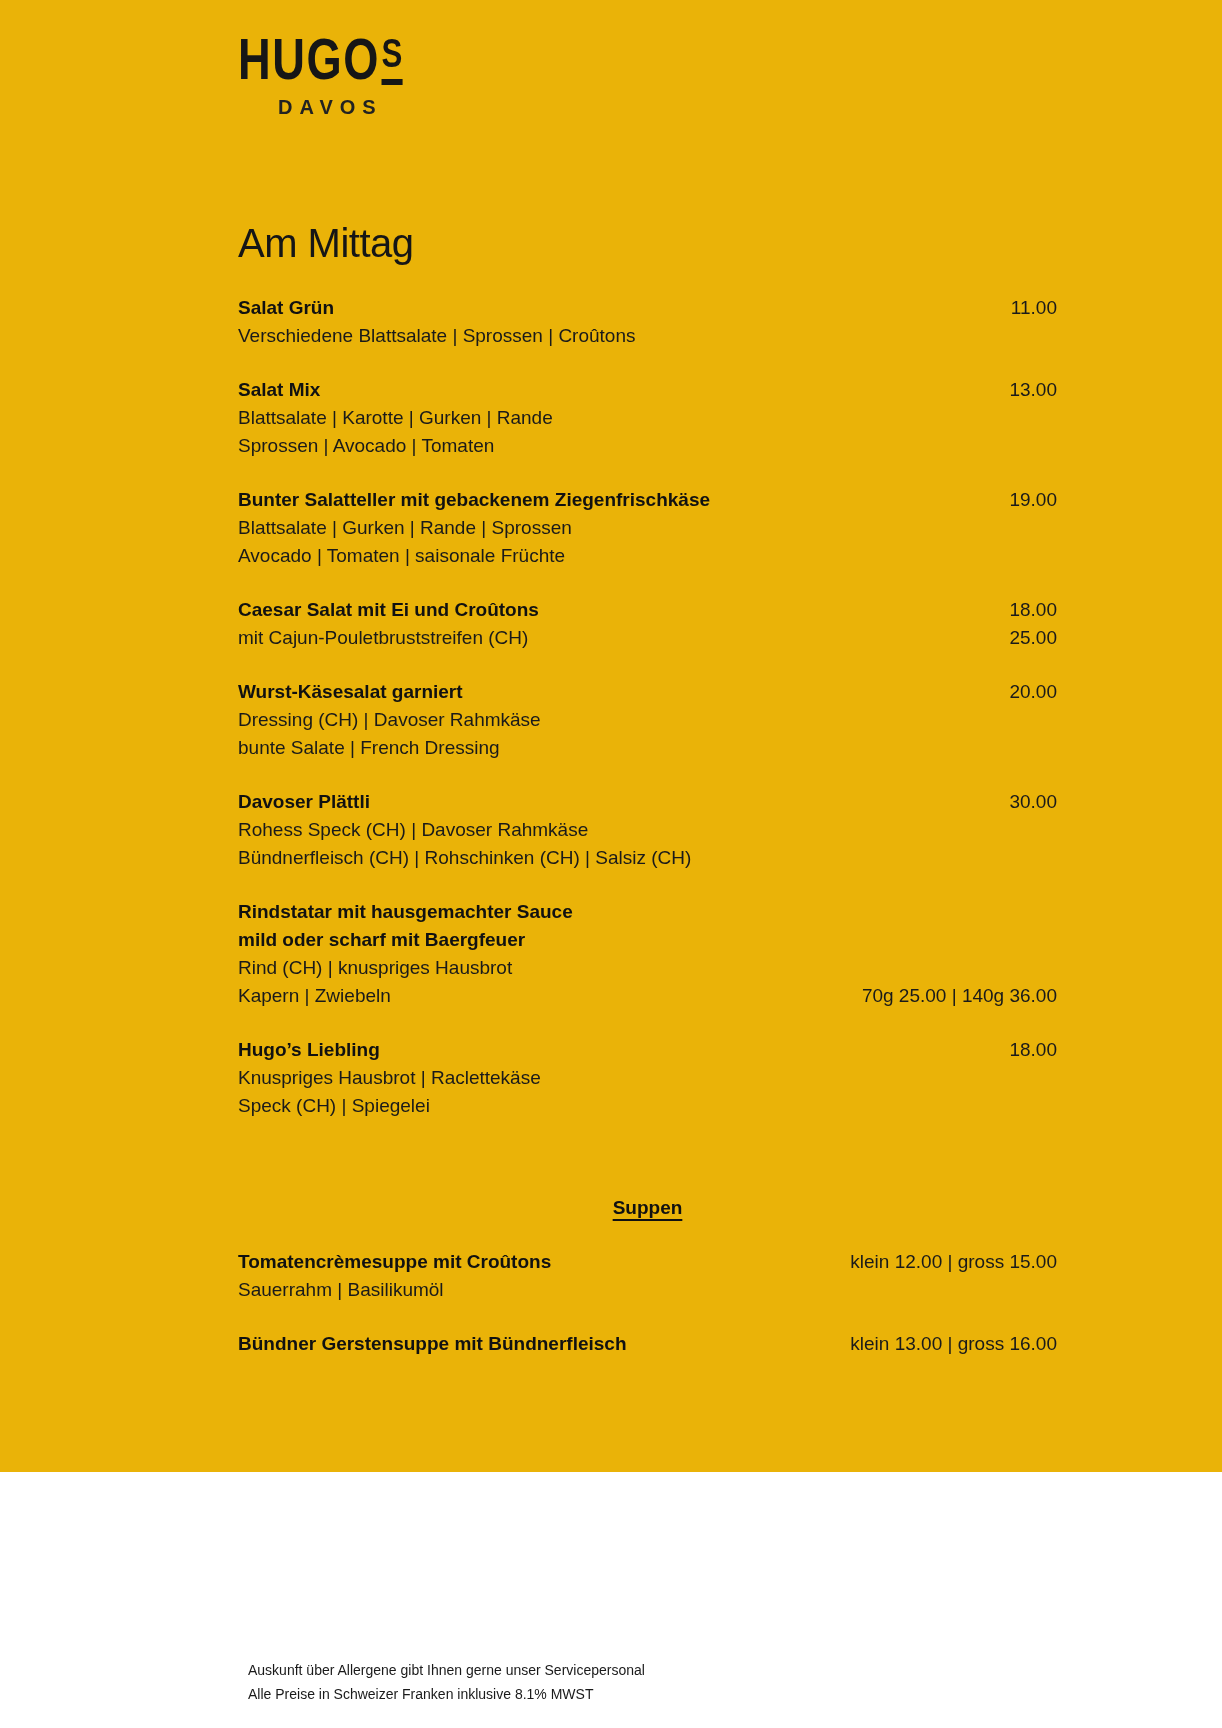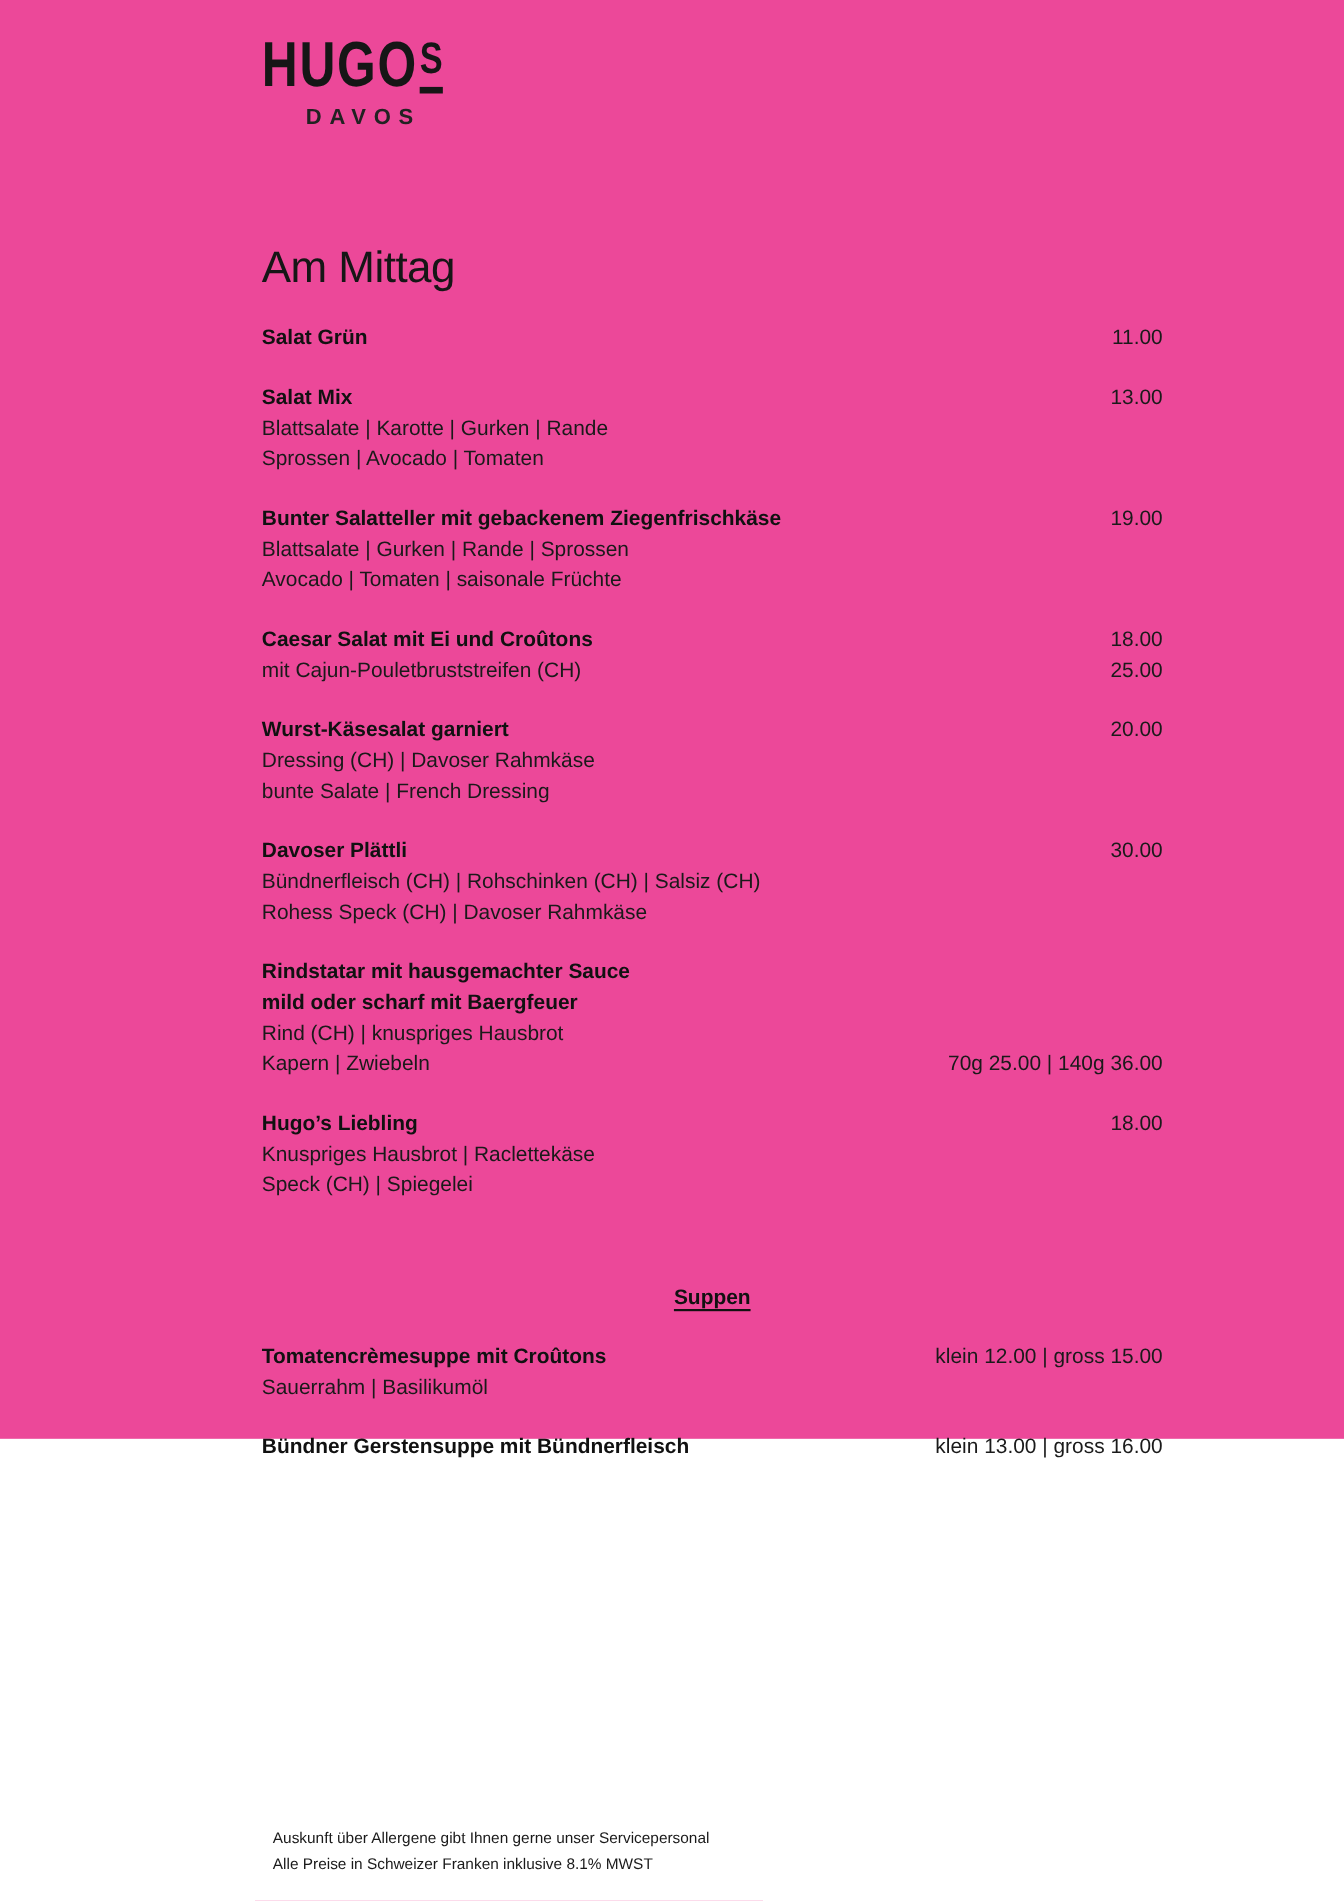--- a/index.html
+++ b/index.html
@@ -3,21 +3,21 @@
 <meta charset="utf-8">
 <style>
   html, body { margin: 0; padding: 0; }
   body {
     width: 1222px; height: 1728px;
     background: #ffffff;
     font-family: "Liberation Sans", "DejaVu Sans", sans-serif;
     color: #1a1a1a;
     overflow: hidden;
   }
-  .page { position: relative; width: 1222px; height: 1308px; background: #ec4899; }
+  .page { position: relative; width: 1222px; height: 1472px; background: #eab308; }
   .content { position: absolute; left: 238px; width: 819px; top: 0; }
 
   
   .logo { margin-top: 30px; }
   .logo-main {
     display: inline-flex; align-items: flex-start;
     transform: scaleX(0.78); transform-origin: left top;
     color: #161616;
   }
   .logo-word { font-size: 58px; line-height: 1; font-weight: 700; letter-spacing: 2px; }
@@ -79,20 +79,23 @@
 
     <div class="page-title">Am Mittag</div>
 
     <div>
         <section class="menu-section">
           <div class="menu-item">
             <div class="item-row">
               <span class="item-text bold">Salat Grün</span>
               <span class="item-price">11.00</span>
             </div>
+            <div class="item-row">
+              <span class="item-text">Verschiedene Blattsalate | Sprossen | Croûtons</span>
+            </div>
           </div>
           <div class="menu-item">
             <div class="item-row">
               <span class="item-text bold">Salat Mix</span>
               <span class="item-price">13.00</span>
             </div>
             <div class="item-row">
               <span class="item-text">Blattsalate | Karotte | Gurken | Rande</span>
             </div>
             <div class="item-row">
@@ -132,24 +135,24 @@
             <div class="item-row">
               <span class="item-text">bunte Salate | French Dressing</span>
             </div>
           </div>
           <div class="menu-item">
             <div class="item-row">
               <span class="item-text bold">Davoser Plättli</span>
               <span class="item-price">30.00</span>
             </div>
             <div class="item-row">
+              <span class="item-text">Rohess Speck (CH) | Davoser Rahmkäse</span>
+            </div>
+            <div class="item-row">
               <span class="item-text">Bündnerfleisch (CH) | Rohschinken (CH) | Salsiz (CH)</span>
-            </div>
-            <div class="item-row">
-              <span class="item-text">Rohess Speck (CH) | Davoser Rahmkäse</span>
             </div>
           </div>
           <div class="menu-item">
             <div class="item-row">
               <span class="item-text bold">Rindstatar mit hausgemachter Sauce</span>
             </div>
             <div class="item-row">
               <span class="item-text bold">mild oder scharf mit Baergfeuer</span>
             </div>
             <div class="item-row">

